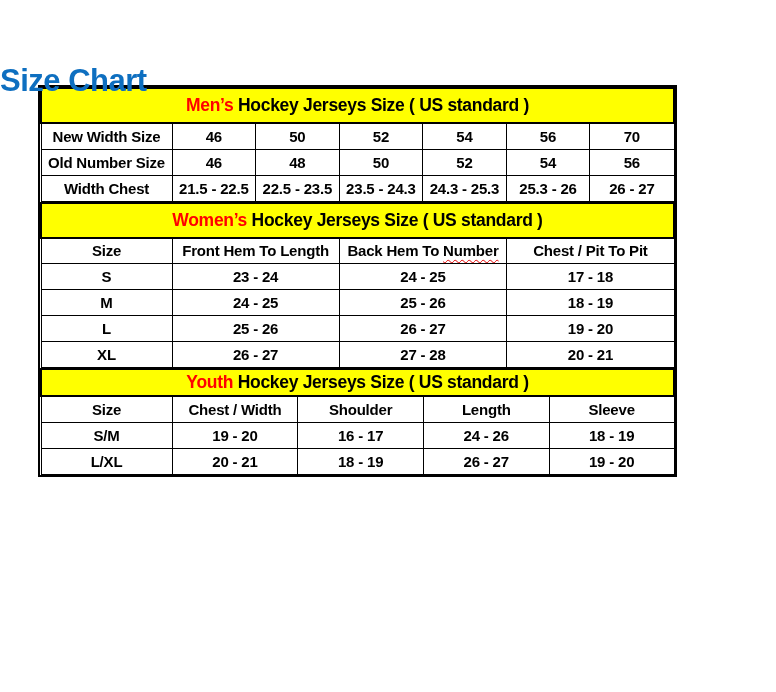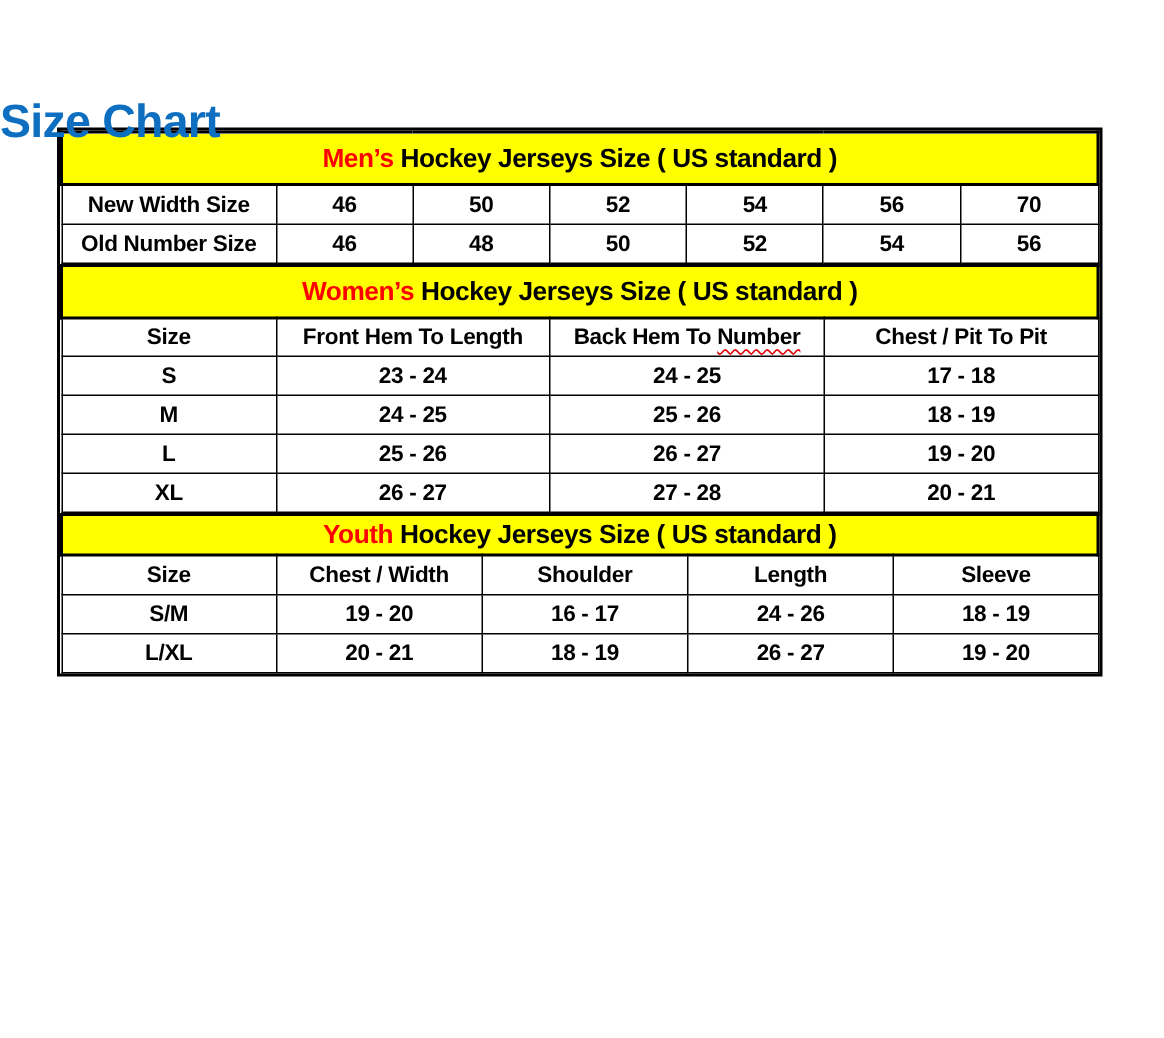--- a/index.html
+++ b/index.html
@@ -16,21 +16,21 @@
   }
   .page-title{
     margin:0;padding-top:64px;height:34px;
     text-align:left;
     font-size:31px;line-height:34px;font-weight:bold;
     color:var(--title-blue);
     letter-spacing:-0.5px;
   }
   .tables-wrap{
     margin:21px 0 0 38px;
-    width:697px;
+    width:639px;
     border:2px solid var(--border-black);
   }
   table{
     width:100%;
     border-collapse:collapse;
     table-layout:fixed;
   }
   th,td{
     border:1.5px solid var(--border-black);
     text-align:center;
@@ -90,20 +90,29 @@
           <td data-name="size-value">70</td>
         </tr>
         <tr data-name="table-row">
           <td data-name="row-label">Old Number Size</td>
           <td data-name="size-value">46</td>
           <td data-name="size-value">48</td>
           <td data-name="size-value">50</td>
           <td data-name="size-value">52</td>
           <td data-name="size-value">54</td>
           <td data-name="size-value">56</td>
+        </tr>
+        <tr data-name="table-row">
+          <td data-name="row-label">Width Chest</td>
+          <td data-name="size-value">21.5 - 22.5</td>
+          <td data-name="size-value">22.5 - 23.5</td>
+          <td data-name="size-value">23.5 - 24.3</td>
+          <td data-name="size-value">24.3 - 25.3</td>
+          <td data-name="size-value">25.3 - 26</td>
+          <td data-name="size-value">26 - 27</td>
         </tr>
       </tbody>
     </table>
     <table data-name="womens-size-table">
       <colgroup>
         <col style="width: 20.7%;">
         <col style="width: 26.4%;">
         <col style="width: 26.5%;">
         <col style="width: 26.4%;">
       </colgroup>

